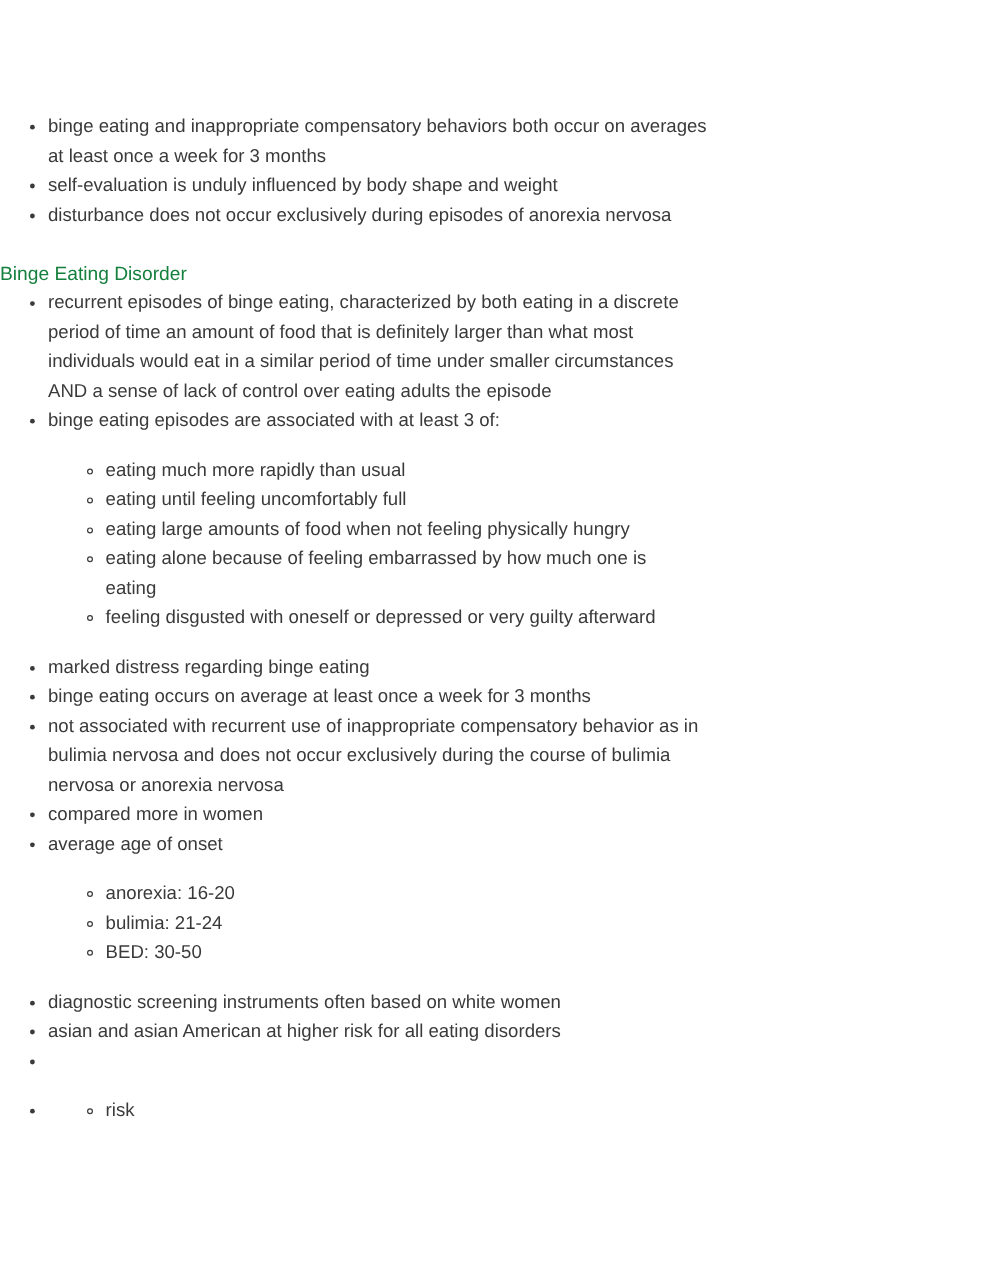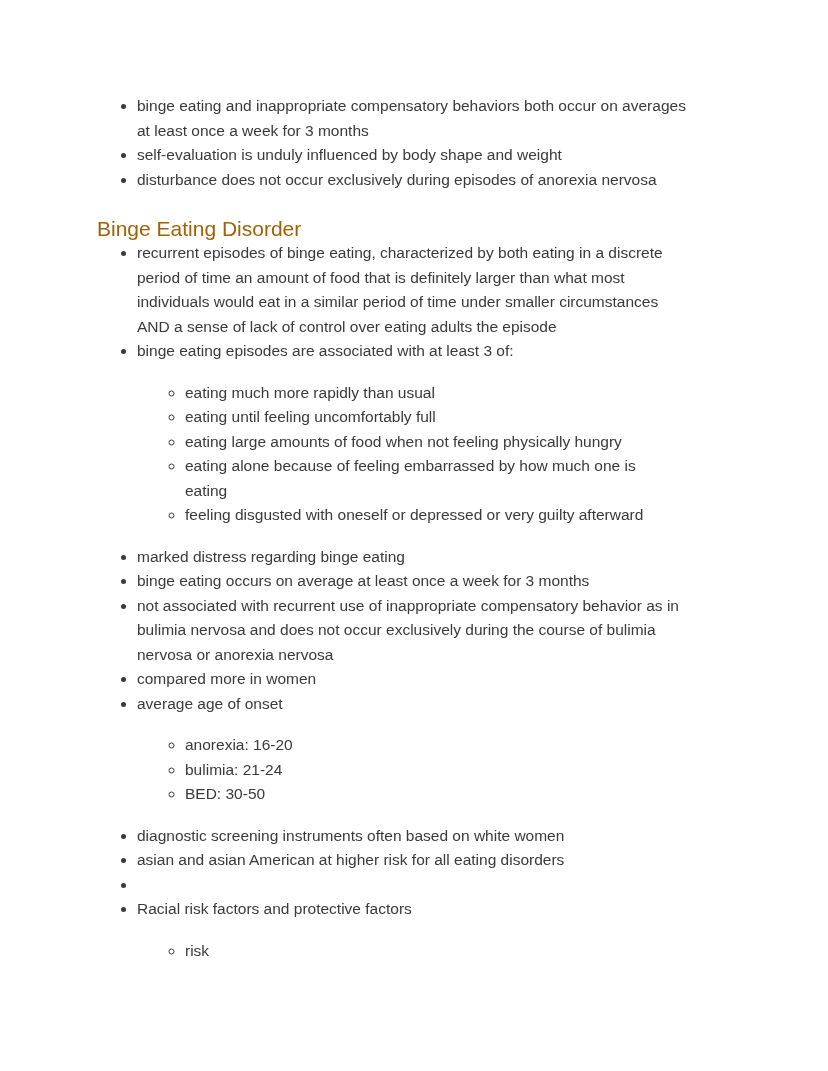--- a/index.html
+++ b/index.html
@@ -11,29 +11,28 @@
     width: 828px;
     height: 1071px;
     overflow: hidden;
     font-family: "Liberation Sans", sans-serif;
     font-size: 15.5px;
     line-height: 24.5px;
     color: #3a3a3a;
   }
   .doc {
     padding-top: 94px;
-    padding-left: 97px;
     width: 594px;
   }
   .section-heading {
     margin: 24.5px 0 0 0;
-    font-size: 21px;
+    font-size: 16px;
     font-weight: normal;
     line-height: 24.5px;
-    color: #a16207;
+    color: #15803d;
   }
   ul.l1 {
     margin: 0;
     padding-left: 40px;
     list-style-type: disc;
   }
   ul.l2 {
     margin: 17px;
     padding-left: 31px;
     list-style-type: circle;
@@ -88,20 +87,19 @@
         <li>anorexia: 16-20</li>
         <li>bulimia: 21-24</li>
         <li>BED: 30-50</li>
       </ul>
     </li>
     <li>diagnostic screening instruments often based on white women</li>
     <li>asian and asian American at higher risk for all eating disorders</li>
     <li>
     </li>
     <li>
-      <span>Racial risk factors and protective factors</span>
       <ul class="l2">
         <li>risk</li>
       </ul>
     </li>
   </ul>
 
 </div>
 
 </body></html>

